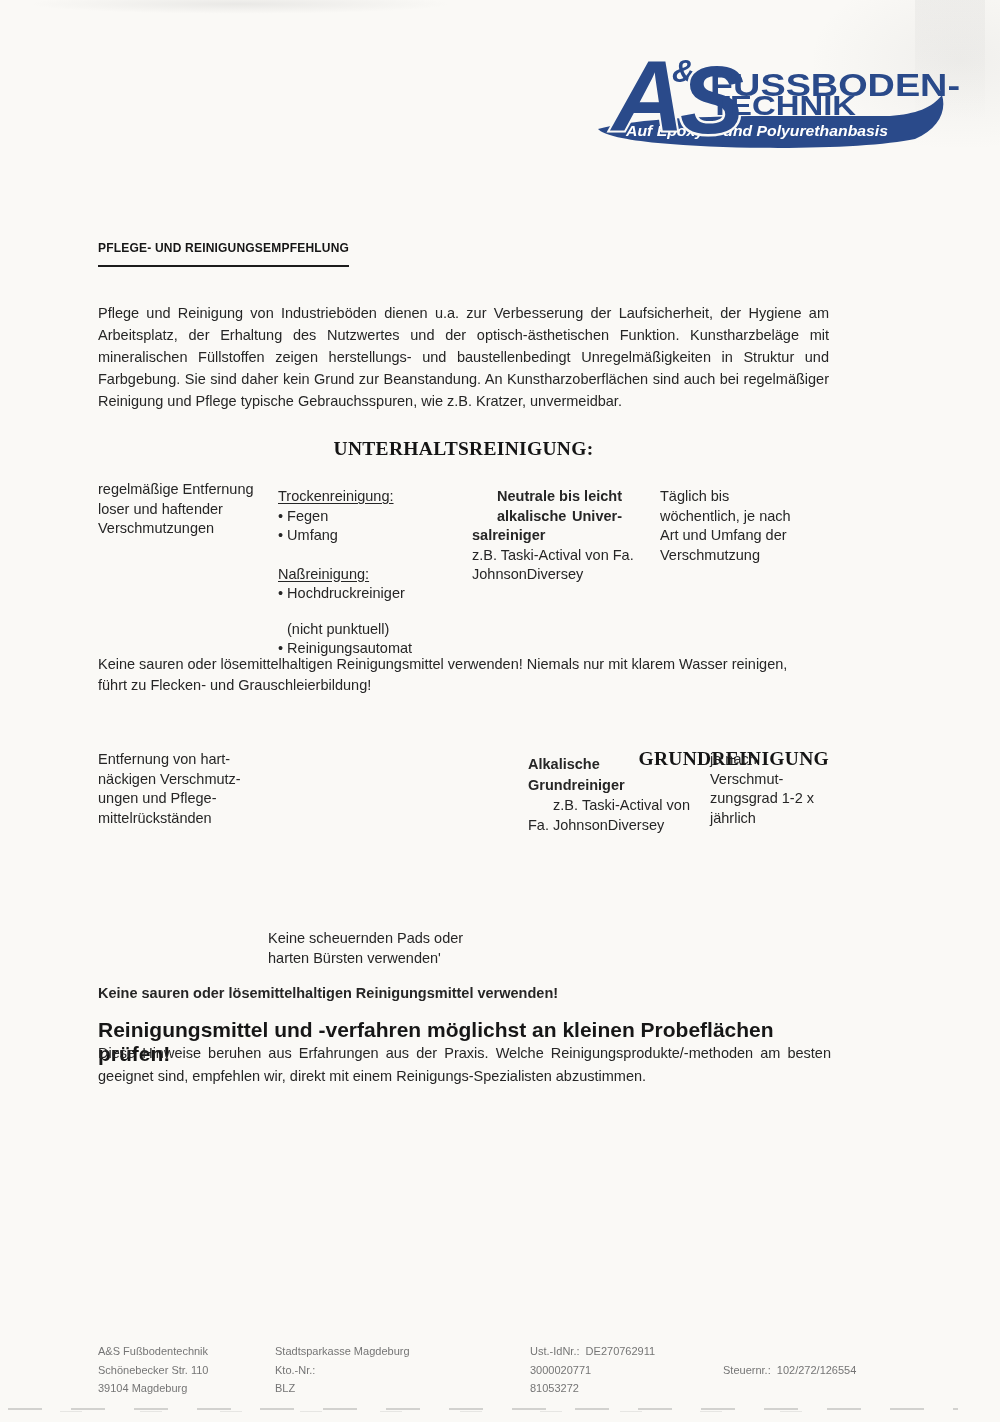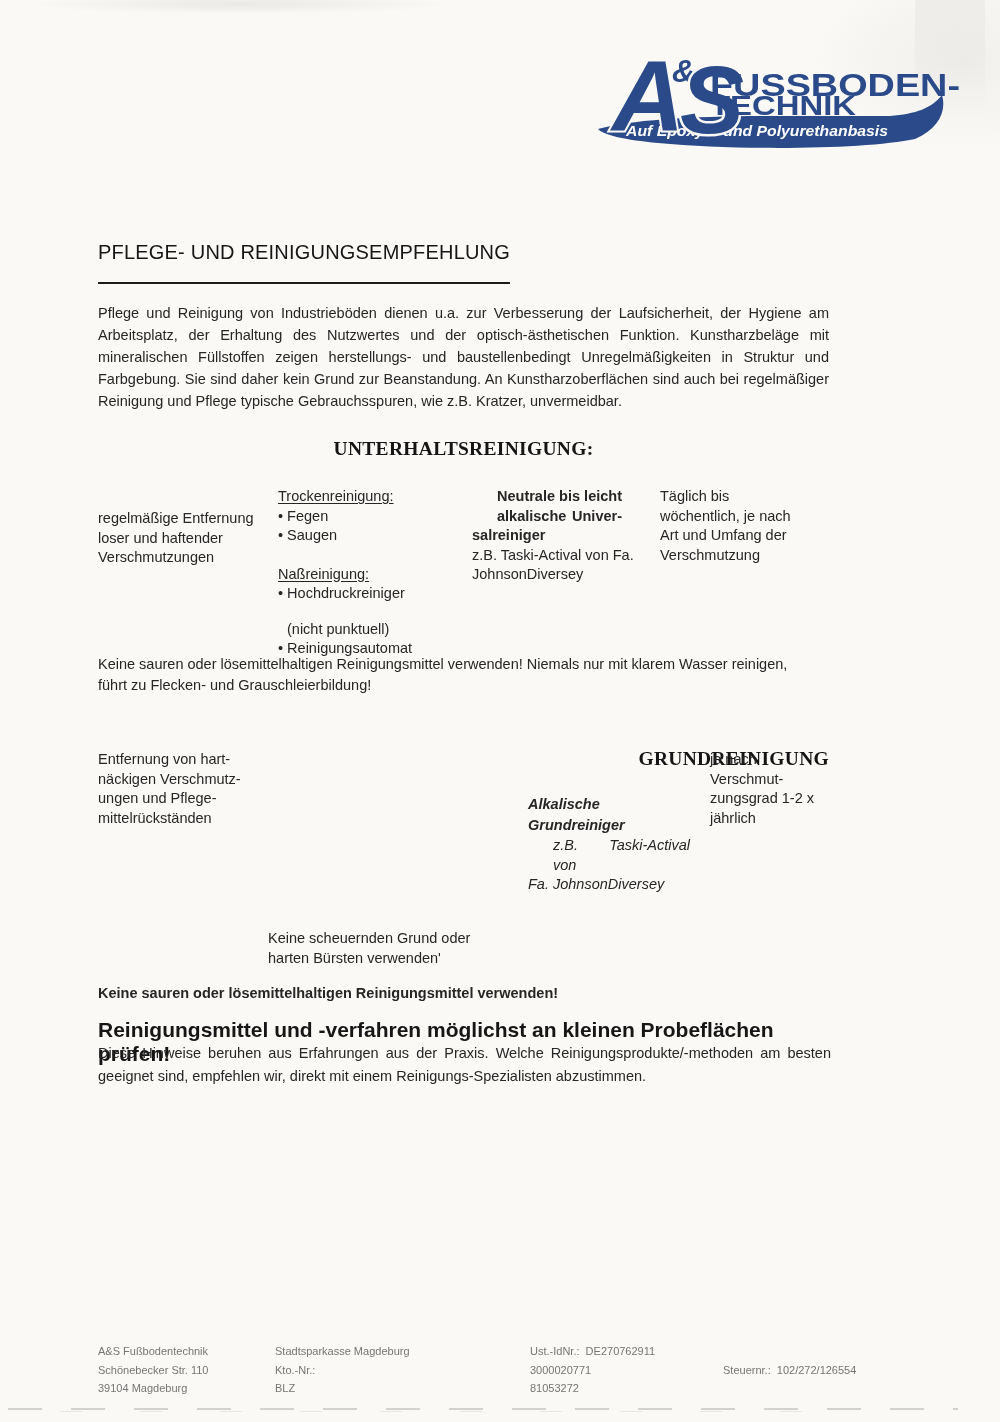--- a/index.html
+++ b/index.html
@@ -11,44 +11,44 @@
       radial-gradient(ellipse 200px 120px at 960px 60px, rgba(150,150,150,.10), transparent 75%),
       #faf9f6;
     font-family:"Liberation Sans",sans-serif;color:#262626;overflow:hidden;
   }
   .abs{position:absolute;}
   .line{white-space:pre-wrap;}
   
   .logo{left:596px;top:45px;width:400px;height:115px;}
   .logo svg{width:100%;height:100%;display:block;}
   
-  .title{left:98px;top:241px;font-size:20px;font-weight:normal;letter-spacing:.2px;
-         border-bottom:2px solid #1c1c1c;padding-bottom:18px;color:#161616;}
+  .title{left:98px;top:241px;font-size:12px;font-weight:bold;letter-spacing:.2px;
+         border-bottom:2px solid #1c1c1c;padding-bottom:10px;color:#161616;}
   
   .intro{left:98px;top:302px;width:731px;font-size:14.5px;line-height:22px;text-align:justify;}
   
   .serifhead{left:98px;width:731px;text-align:center;font-family:"Liberation Serif",serif;
              font-weight:bold;font-size:19.5px;letter-spacing:.3px;color:#151515;}
   .h1pos{top:438px;}
   .h2pos{top:748px;text-align:right;}
   
   .col{font-size:14.5px;line-height:19.5px;}
   .u{text-decoration:underline;text-underline-offset:2px;}
   .gap{height:19px;}
   .jl{text-align:justify;text-align-last:justify;margin-left:25px;}
   .indent{padding-left:9px;margin-top:16px;}
-  .s1c1{left:98px;top:509px;width:175px;}
+  .s1c1{left:98px;top:480px;width:175px;}
   .s1c2{left:278px;top:487px;width:190px;}
   .s1c3{left:472px;top:487px;width:178px;}
   .s1c3 .boldblock{width:150px;font-weight:bold;line-height:19.5px;}
   .s1c4{left:660px;top:487px;width:180px;}
   .warn1{left:98px;top:654px;width:745px;font-size:14.5px;line-height:21px;}
   .s2c1{left:98px;top:750px;width:175px;}
   .s2c2{left:290px;top:750px;width:205px;}
-  .s2c3{left:528px;top:794px;width:178px;font-style:italic;}
+  .s2c3{left:528px;top:754px;width:178px;}
   .s2c3 .boldblock{font-weight:bold;line-height:21px;}
   .s2c3 .noteblock{width:162px;}
   .s2c4{left:710px;top:750px;width:150px;}
   .pads{left:268px;top:928px;width:260px;font-size:14.5px;line-height:20px;}
   .warn2{left:98px;top:985px;width:740px;font-size:14.5px;font-weight:bold;}
   .advice-bold{left:98px;top:1018px;width:740px;font-size:21px;font-weight:bold;color:#161616;}
   .advice{left:98px;top:1042px;width:733px;font-size:14.5px;line-height:23px;text-align:justify;}
   
   .footer-col{top:1342px;font-size:11px;line-height:18.5px;color:#757575;}
   .fc1{left:98px;}
@@ -90,21 +90,21 @@
 
   <div class="abs col s1c1">
     <div class="line">regelmäßige Entfernung</div>
     <div class="line">loser und haftender</div>
     <div class="line">Verschmutzungen</div>
   </div>
 
   <div class="abs col s1c2">
     <div class="line u">Trockenreinigung:</div>
     <div class="line">• Fegen</div>
-    <div class="line">• Saugen</div>
+    <div class="line">• Umfang</div>
     <div class="gap"></div>
     <div class="line u">Naßreinigung:</div>
     <div class="line">• Hochdruckreiniger</div>
     <div class="line indent">(nicht punktuell)</div>
     <div class="line">• Reinigungsautomat</div>
   </div>
 
   <div class="abs col s1c3">
     <div class="boldblock">
       <div class="line jl">Neutrale bis leicht</div>
@@ -149,21 +149,21 @@
   </div>
 
   <div class="abs col s2c4">
     <div class="line">je nach</div>
     <div class="line">Verschmut-</div>
     <div class="line">zungsgrad 1-2 x</div>
     <div class="line">jährlich</div>
   </div>
 
   <div class="abs pads">
-    <div class="line">Keine scheuernden Grund oder</div>
+    <div class="line">Keine scheuernden Pads oder</div>
     <div class="line">harten Bürsten verwenden'</div>
   </div>
 
   <div class="abs warn2">Keine sauren oder lösemittelhaltigen Reinigungsmittel verwenden!</div>
 
   <div class="abs advice-bold">Reinigungsmittel und -verfahren möglichst an kleinen Probeflächen prüfen!</div>
   <div class="abs advice">Diese Hinweise beruhen aus Erfahrungen aus der Praxis. Welche Reinigungsprodukte/-methoden am besten geeignet sind, empfehlen wir, direkt mit einem Reinigungs-Spezialisten abzustimmen.</div>
 
   <div class="abs footer-col fc1">
     <div class="line">A&amp;S Fußbodentechnik</div>

